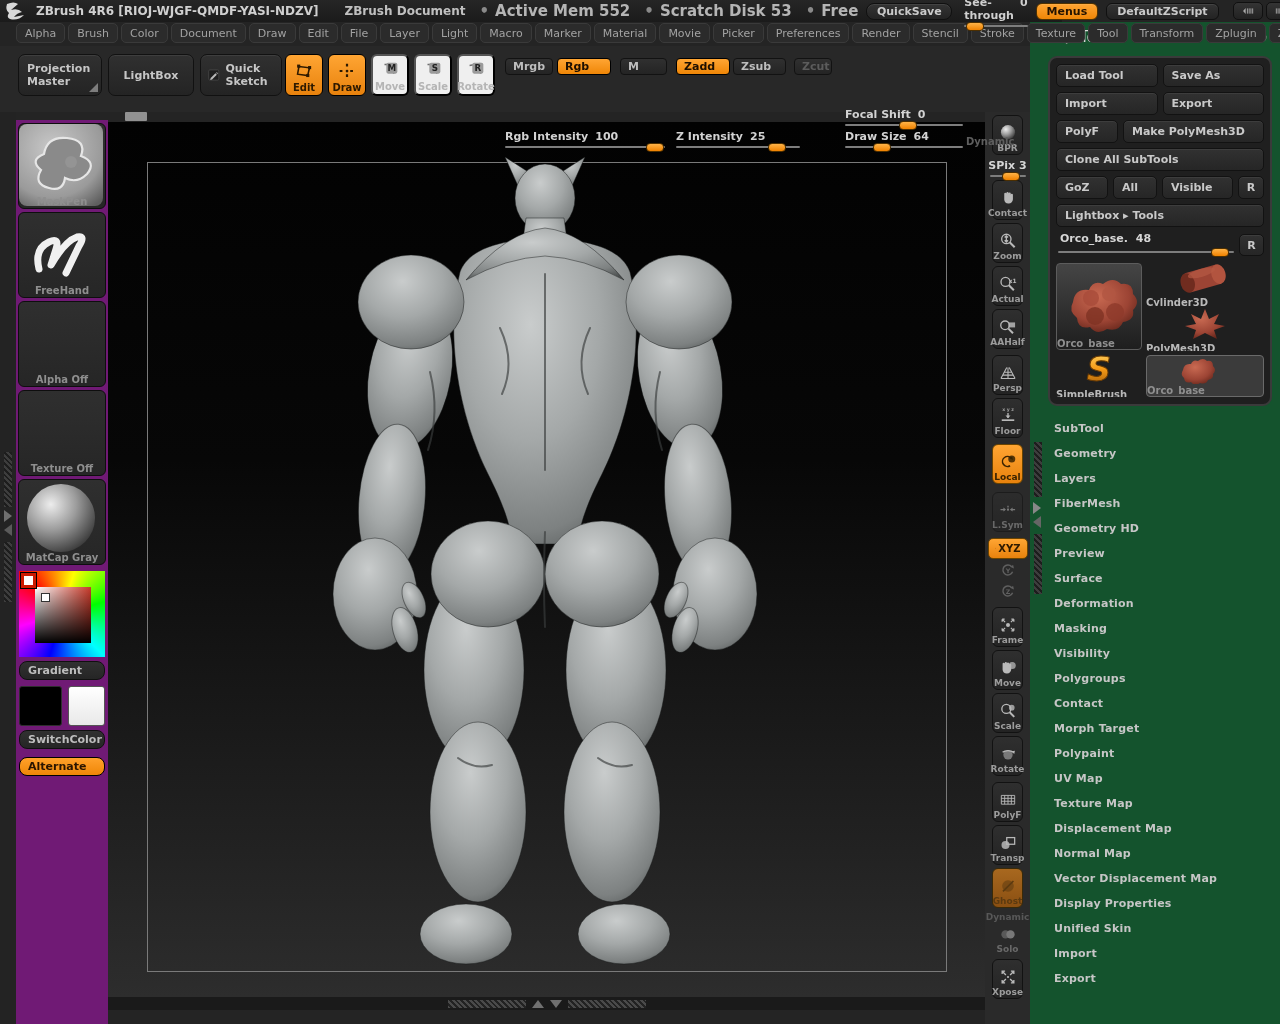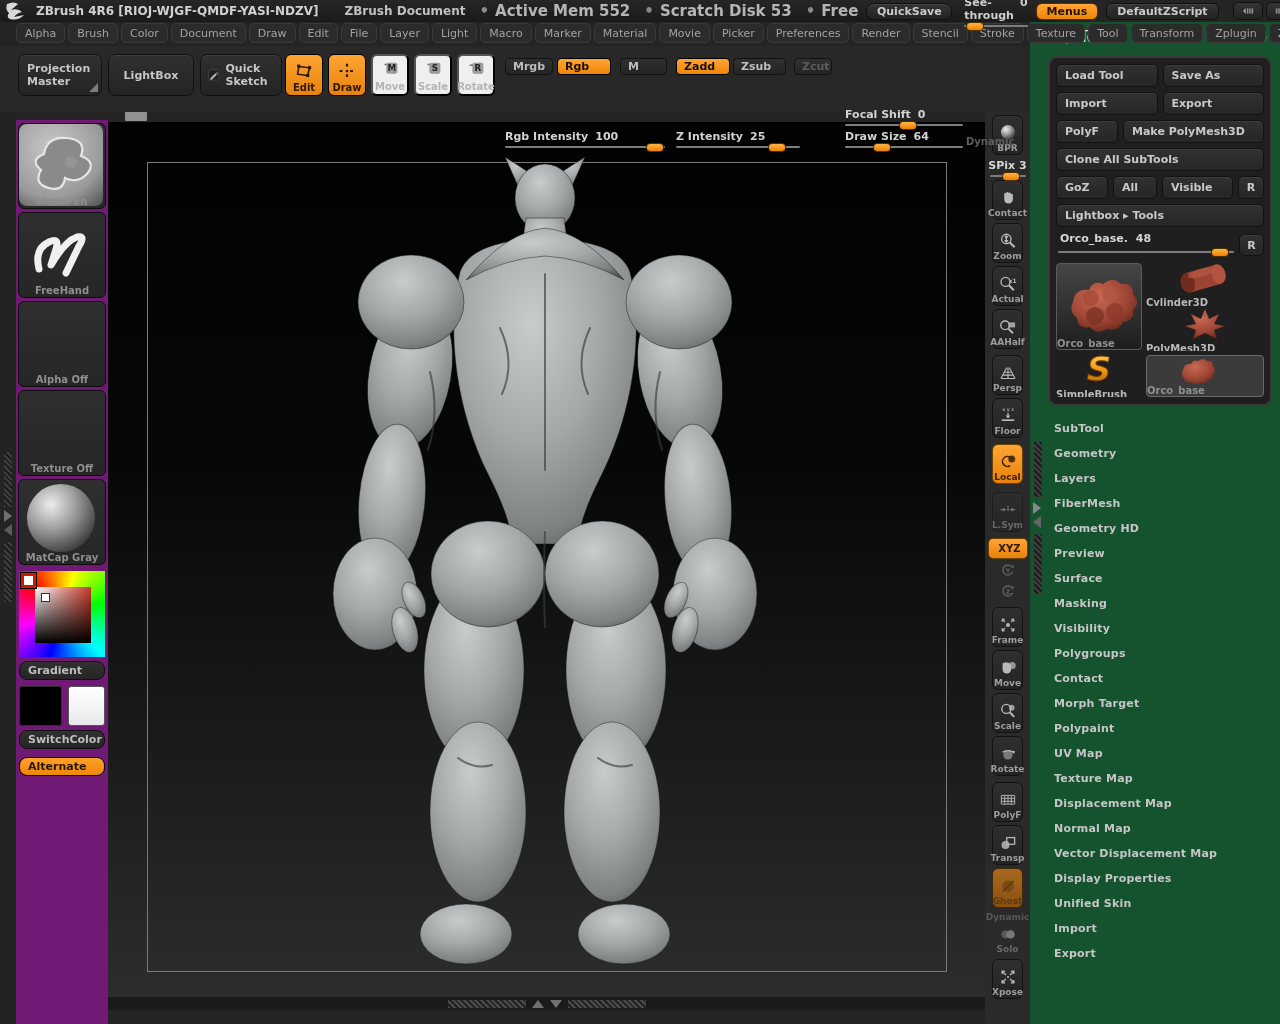--- a/index.html
+++ b/index.html
@@ -843,20 +843,21 @@
       </div>
       <ul class="sections">
 
       <li>SubTool</li>
           <li>Geometry</li>
           <li>Layers</li>
           <li>FiberMesh</li>
           <li>Geometry HD</li>
           <li>Preview</li>
           <li>Surface</li>
+          <li>Deformation</li>
           <li>Masking</li>
           <li>Visibility</li>
           <li>Polygroups</li>
           <li>Contact</li>
           <li>Morph Target</li>
           <li>Polypaint</li>
           <li>UV Map</li>
           <li>Texture Map</li>
           <li>Displacement Map</li>
           <li>Normal Map</li>

